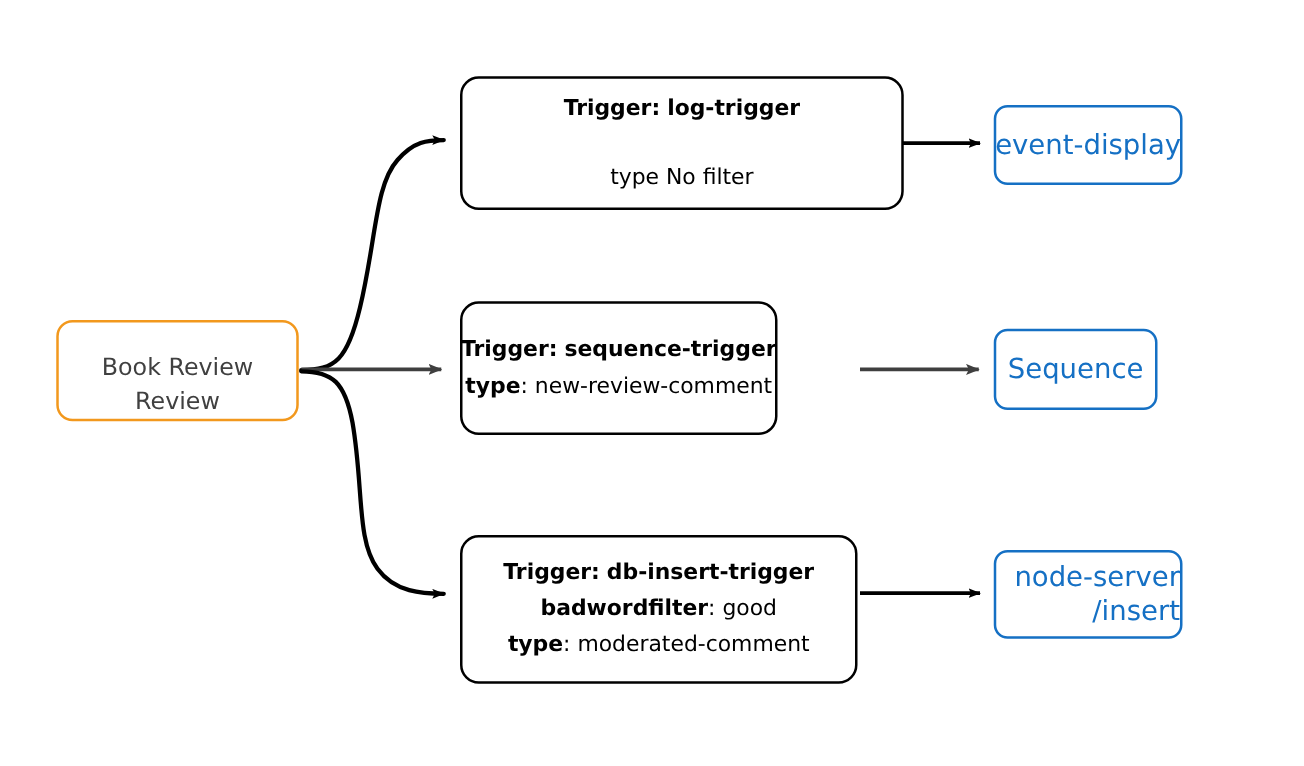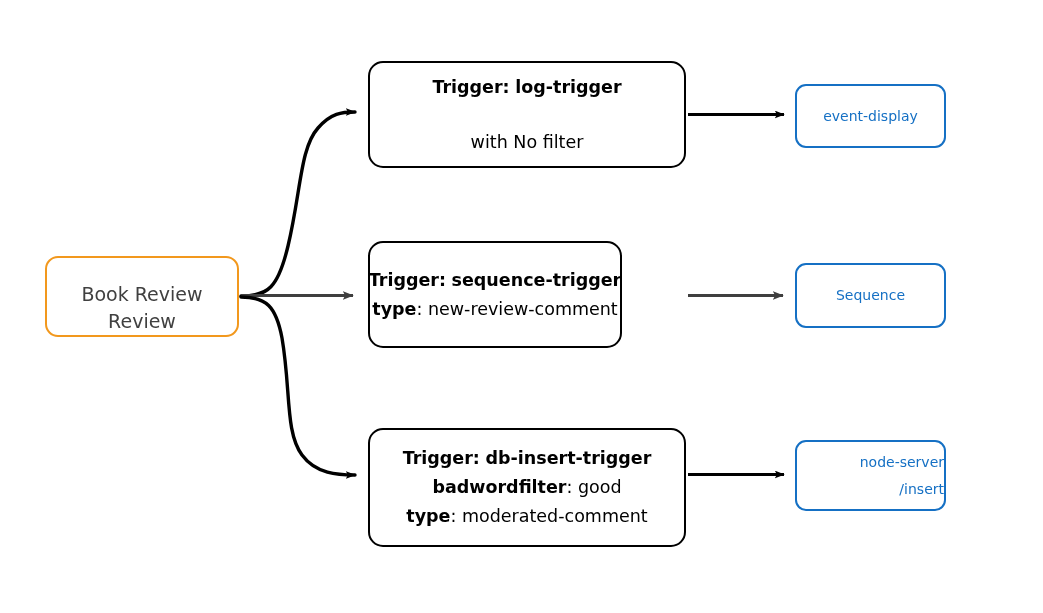--- a/index.html
+++ b/index.html
@@ -60,21 +60,21 @@
     white-space: nowrap;
   }
   .node-trigger .k {
     font-weight: bold;
   }
   
   .node-target {
     border: 2.8px solid #1570C4;
     border-radius: 11px;
     color: #1570C4;
-    font-size: 14px;
+    font-size: 22px;
     line-height: 27px;
   }
   .node-target .ln {
     white-space: nowrap;
   }
 </style>
 </head>
 <body>
 
 <div id="canvas">
@@ -112,27 +112,27 @@
     <g>
       <path d="M688,474.5 L784,474.5" fill="none" stroke="#000000" stroke-width="3.0" stroke-linecap="butt" marker-end="url(#arrow-black)"></path>
     </g>
   </svg>
 
   <div class="node node-broker" style="left:45px; top:256px; width:194px; height:81px;">
     <span class="ln">Book Review</span>
     <span class="ln">Review</span>
   </div>
 
-  <div class="node node-trigger" style="left:368px; top:61px; width:318px; height:107px;gap:26px;">
+  <div class="node node-trigger" style="left:368px; top:61px; width:355px; height:107px;gap:26px;">
     <span class="ln">
       <span class="k">Trigger:</span>
       <span class="k">log-trigger</span>
     </span>
     <span class="ln">
-      <span>with No filter</span>
+      <span>type No filter</span>
     </span>
   </div>
 
   <div class="node node-trigger" style="left:368px; top:241px; width:254px; height:107px;">
     <span class="ln">
       <span class="k">Trigger:</span>
       <span class="k">sequence-trigger</span>
     </span>
     <span class="ln">
       <span class="k">type</span><span>: new-review-comment</span>
@@ -149,21 +149,21 @@
     </span>
     <span class="ln">
       <span class="k">type</span><span>: moderated-comment</span>
     </span>
   </div>
 
   <div class="node node-target" style="left:795px; top:84px; width:151px; height:64px;">
     <span class="ln">event-display</span>
   </div>
 
-  <div class="node node-target" style="left:795px; top:263px; width:151px; height:65px;">
+  <div class="node node-target" style="left:795px; top:263px; width:131px; height:65px;">
     <span class="ln">Sequence</span>
   </div>
 
   <div class="node node-target" style="left:795px; top:440px; width:151px; height:71px;align-items:flex-end;">
     <span class="ln">node-server</span>
     <span class="ln">/insert</span>
   </div>
 
 </div>
 

